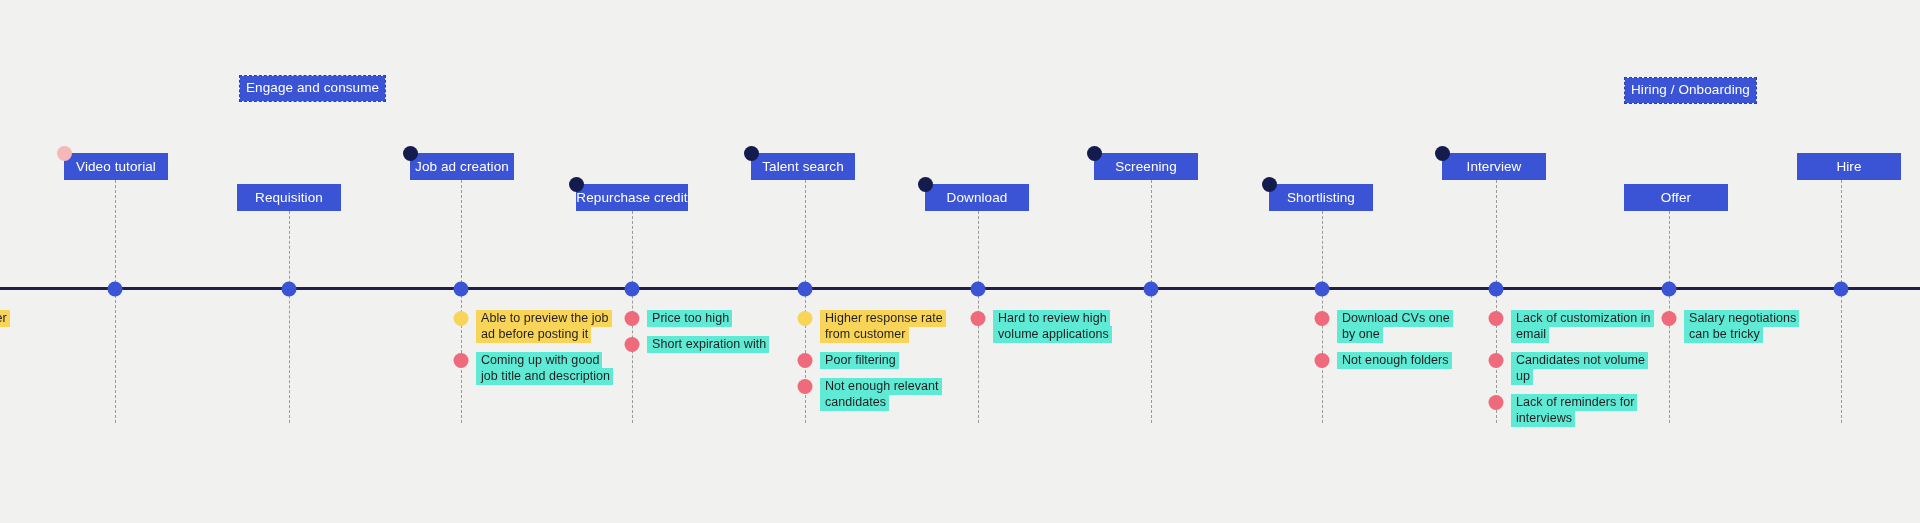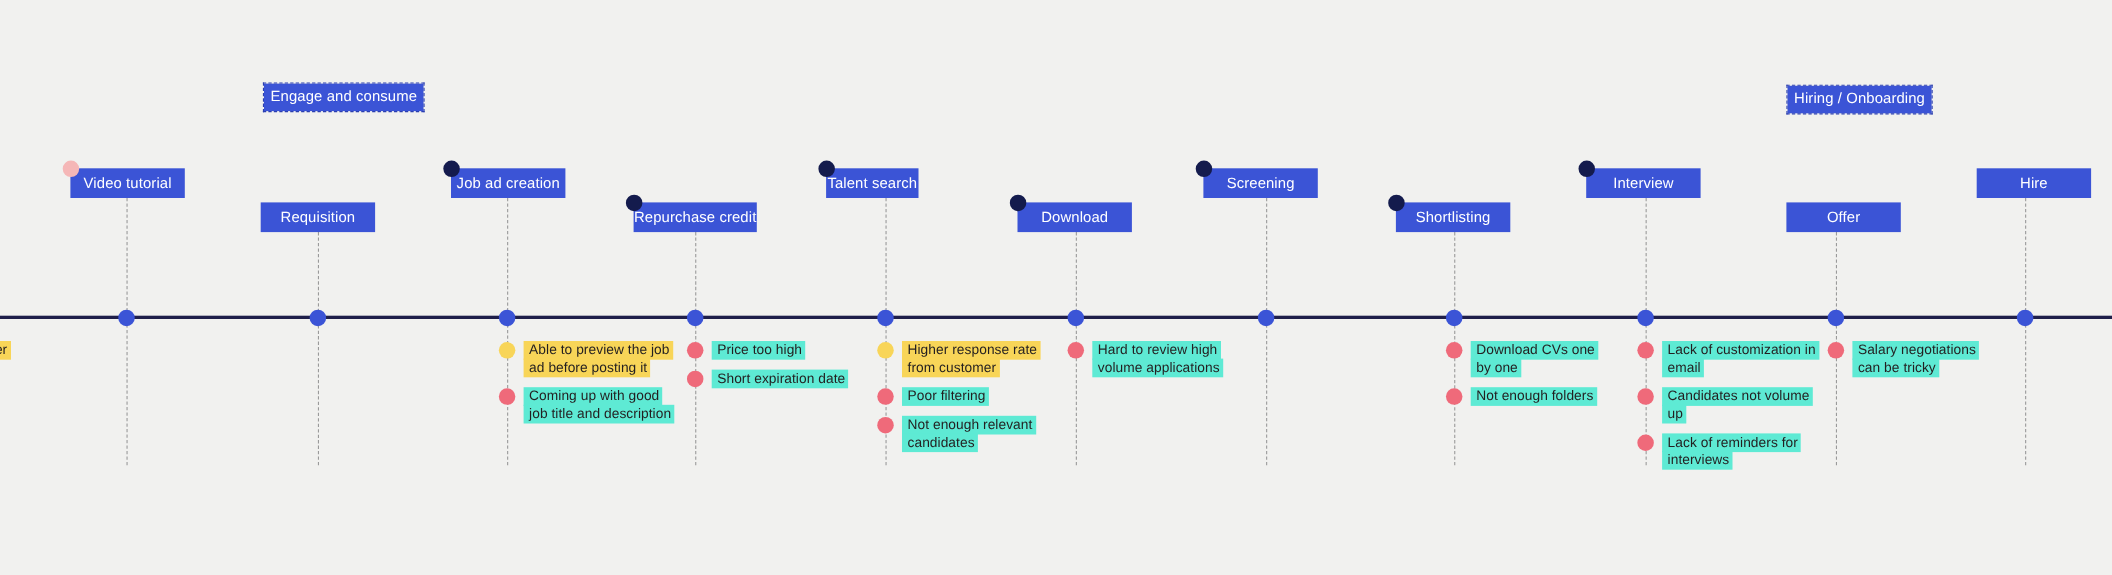--- a/index.html
+++ b/index.html
@@ -160,21 +160,21 @@
         <span>Requisition</span>
       </div>
       <div class="stage" style="left: 410px; top: 153px; width: 104px;">
         <span class="stage-dot navy"></span>
         <span>Job ad creation</span>
       </div>
       <div class="stage" style="left: 576px; top: 184px; width: 112px;">
         <span class="stage-dot navy"></span>
         <span>Repurchase credit</span>
       </div>
-      <div class="stage" style="left: 751px; top: 153px; width: 84px; justify-content: center;">
+      <div class="stage" style="left: 751px; top: 153px; width: 104px; justify-content: center;">
         <span class="stage-dot navy"></span>
         <span>Talent search</span>
       </div>
       <div class="stage" style="left: 925px; top: 184px; width: 104px;">
         <span class="stage-dot navy"></span>
         <span>Download</span>
       </div>
       <div class="stage" style="left: 1094px; top: 153px; width: 104px;">
         <span class="stage-dot navy"></span>
         <span>Screening</span>
@@ -210,21 +210,21 @@
       <div class="axis-dot" style="left: 1841px; top: 288.5px;"></div>
     </div>
 
   <div id="notes-layer">
       <div class="note pos" style="left: 476px; top: 310px; width: 138px;"><span class="txt">Able to preview the job ad before posting it</span></div>
       <div class="note-bullet pos" style="left: 461px; top: 311px;"></div>
       <div class="note neg" style="left: 476px; top: 352px; width: 138px;"><span class="txt">Coming up with good job title and description</span></div>
       <div class="note-bullet neg" style="left: 461px; top: 353px;"></div>
       <div class="note neg" style="left: 647px; top: 310px; width: 125px;"><span class="txt">Price too high</span></div>
       <div class="note-bullet neg" style="left: 632px; top: 311px;"></div>
-      <div class="note neg" style="left: 647px; top: 336px; width: 125px;"><span class="txt">Short expiration date</span></div>
+      <div class="note neg" style="left: 647px; top: 336px; width: 125px;"><span class="txt">Short expiration with</span></div>
       <div class="note-bullet neg" style="left: 632px; top: 337px;"></div>
       <div class="note pos" style="left: 820px; top: 310px; width: 136px;"><span class="txt">Higher response rate from customer</span></div>
       <div class="note-bullet pos" style="left: 805px; top: 311px;"></div>
       <div class="note neg" style="left: 820px; top: 352px; width: 136px;"><span class="txt">Poor filtering</span></div>
       <div class="note-bullet neg" style="left: 805px; top: 353px;"></div>
       <div class="note neg" style="left: 820px; top: 378px; width: 136px;"><span class="txt">Not enough relevant candidates</span></div>
       <div class="note-bullet neg" style="left: 805px; top: 379px;"></div>
       <div class="note neg" style="left: 993px; top: 310px; width: 122px;"><span class="txt">Hard to review high volume applications</span></div>
       <div class="note-bullet neg" style="left: 978px; top: 311px;"></div>
       <div class="note neg" style="left: 1337px; top: 310px; width: 122px;"><span class="txt">Download CVs one by one</span></div>

